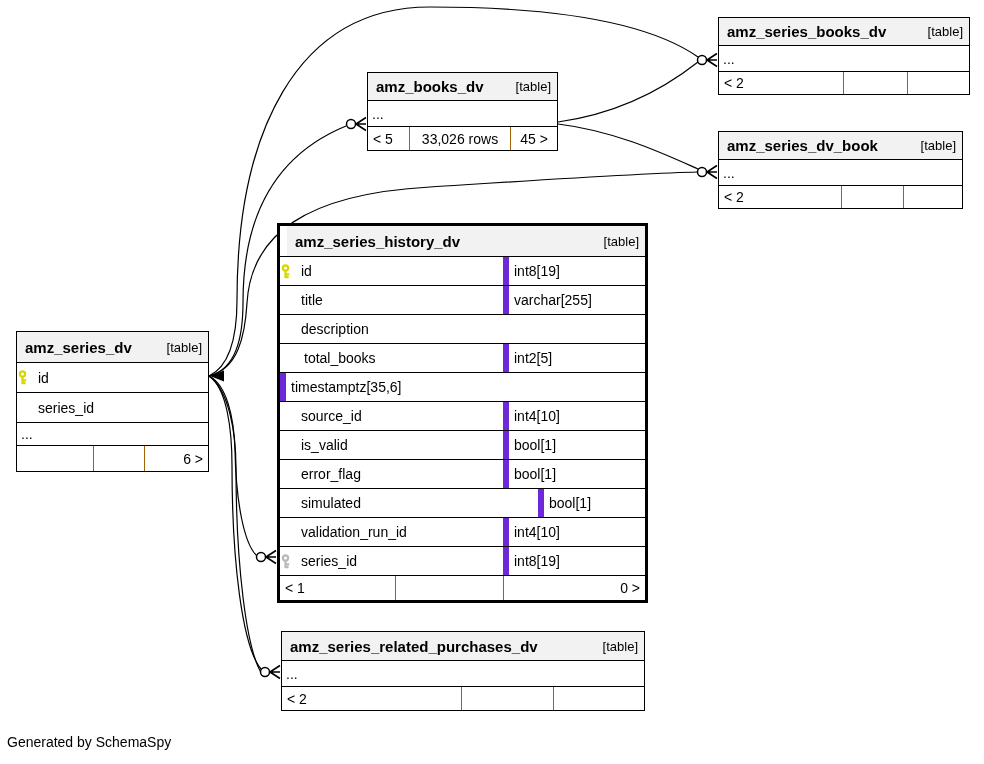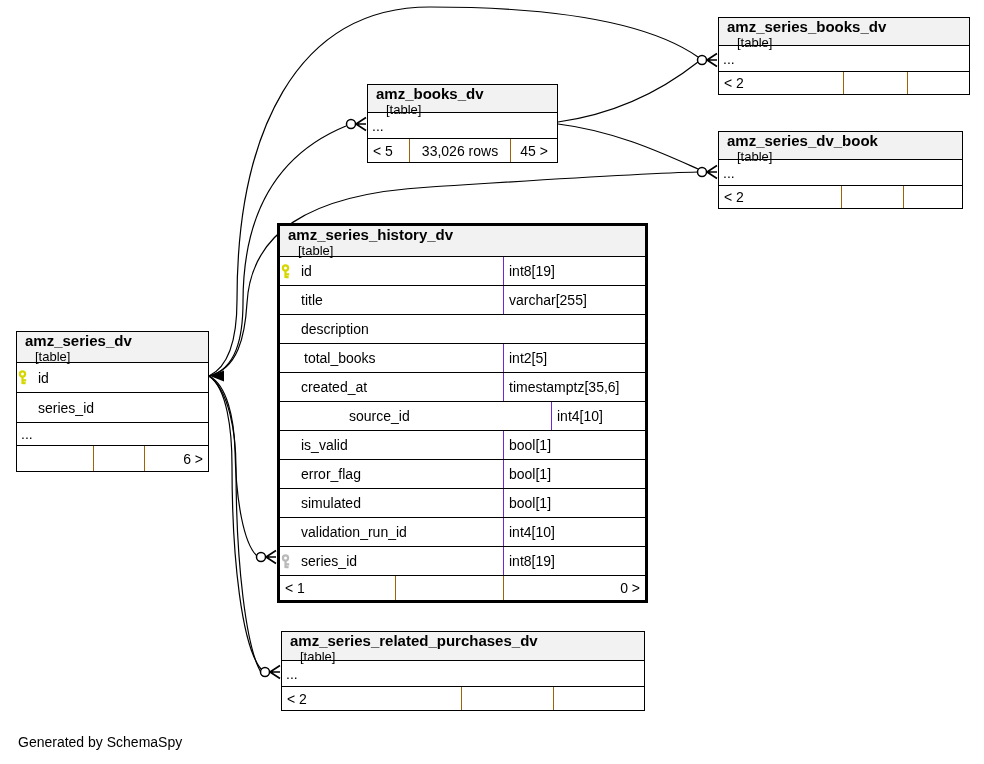--- a/index.html
+++ b/index.html
@@ -3,37 +3,37 @@
 <meta charset="utf-8">
 <style>
   html,body { margin:0; padding:0; background:#ffffff; }
   body { font-family:"Liberation Sans", sans-serif; color:#000; }
   .canvas { position:relative; width:984px; height:764px; background:#fff; overflow:hidden; }
   svg.rels { position:absolute; left:0; top:0; width:984px; height:764px; }
   svg.rels path, svg.rels circle { vector-effect:non-scaling-stroke; }
 
   .tbl { position:absolute; background:#fff; border:1px solid #000; box-sizing:border-box; font-size:14px; }
   .tbl.thick { border-width:3px; }
-  .hdr { display:flex; justify-content:space-between; align-items:flex-start;
-         background:var(--hdrbg,#f2f2f2); padding:0 6px 0 8px; box-sizing:border-box;flex-direction:column; }
+  .hdr { display:flex; justify-content:space-between; align-items:center;
+         background:var(--hdrbg,#f2f2f2); padding:0 6px 0 8px; box-sizing:border-box; }
   .tname { font-weight:bold; font-size:15px; white-space:nowrap; cursor:pointer; }
   .ttag  { font-size:13px; margin-left:10px; white-space:nowrap; }
   .row { display:flex; align-items:stretch; border-top:1px solid #000; box-sizing:border-box; background:#fff; }
   .cell-name { display:flex; align-items:center; box-sizing:border-box; padding-left:0; }
   .icon-box { width:21px; display:flex; align-items:center; justify-content:flex-start; }
   .indent { padding-left:21px; }
-  .cell-type { border-left:1px solid #6d28d9; box-sizing:border-box; padding-left:5px;
+  .cell-type { border-left:6px solid #6d28d9; box-sizing:border-box; padding-left:5px;
                display:flex; align-items:center; flex:1; white-space:nowrap; }
   .ellrow { display:flex; align-items:center; border-top:1px solid #000; padding-left:4px; box-sizing:border-box; }
   .footer { display:flex; border-top:1px solid #000; box-sizing:border-box; }
   .fcell { box-sizing:border-box; display:flex; align-items:center; padding:0 5px; white-space:nowrap; }
   .fcell + .fcell { border-left:1px solid #a16207; }
   .fcell.center { justify-content:center; }
   .fcell.right  { justify-content:flex-end; }
-  .footer-note { position:absolute; left:18px; top:734px; font-size:14px; }
+  .footer-note { position:absolute; left:7px; top:734px; font-size:14px; }
 </style>
 </head>
 <body>
 
 <div class="canvas">
 
   <svg class="rels" xmlns="http://www.w3.org/2000/svg" viewBox="0 0 984 764">
     <g fill="none" stroke="#000" stroke-width="1.2">
 
       <path d="M209,376 C236,369 243,338 243,302 C243,225 268,158 346,126"></path>
@@ -78,21 +78,21 @@
         </div>
         <div class="ellrow" style="height: 26px;">
           <span>...</span>
         </div>
         <div class="footer" style="height: 23px;">
           <div class="fcell left" style="width: 124px;">&lt; 2</div>
           <div class="fcell left" style="width: 64px;"></div>
           <div class="fcell left" style="flex: 1 1 0%;"></div>
         </div>
       </div>
-      <div class="tbl" style="left: 367px; top: 84px; width: 191px;">
+      <div class="tbl" style="left: 367px; top: 72px; width: 191px;">
         <div class="hdr" style="height: 27px;">
           <span class="tname">amz_books_dv</span>
           <span class="ttag">[table]</span>
         </div>
         <div class="ellrow" style="height: 26px;">
           <span>...</span>
         </div>
         <div class="footer" style="height: 24px;">
           <div class="fcell left" style="width: 41px;">&lt; 5</div>
           <div class="fcell center" style="width: 101px;">33,026 rows</div>
@@ -107,21 +107,21 @@
         <div class="ellrow" style="height: 26px;">
           <span>...</span>
         </div>
         <div class="footer" style="height: 23px;">
           <div class="fcell left" style="width: 122px;">&lt; 2</div>
           <div class="fcell left" style="width: 62px;"></div>
           <div class="fcell left" style="flex: 1 1 0%;"></div>
         </div>
       </div>
       <div class="tbl thick" style="left: 277px; top: 223px; width: 371px;">
-        <div class="hdr" style="height: 30px;">
+        <div class="hdr" style="height: 30px; margin-left: 7px;">
           <span class="tname">amz_series_history_dv</span>
           <span class="ttag">[table]</span>
         </div>
         <div class="row" style="height: 29px;">
           <div class="cell-name" style="width: 223px;">
             <span class="icon-box">
               <svg width="11" height="15" viewBox="0 0 11 15" xmlns="http://www.w3.org/2000/svg">
                 <circle cx="5.5" cy="4" r="2.6" fill="none" stroke="#d6d600" stroke-width="2.2"></circle>
                 <path d="M5.5,6.6 L5.5,14 M5.5,10.3 L9.2,10.3 M5.5,13.2 L8.6,13.2" stroke="#d6d600" stroke-width="2.2" fill="none"></path>
               </svg>
@@ -141,44 +141,41 @@
             <span>description</span>
           </div>
         </div>
         <div class="row" style="height: 29px;">
           <div class="cell-name indent" style="width: 223px; padding-left: 24px;">
             <span>total_books</span>
           </div>
           <div class="cell-type">int2[5]</div>
         </div>
         <div class="row" style="height: 29px;">
-          <div class="cell-name indent" style="width: 223px;">
-            <span>created_at</span>
-          </div>
           <div class="cell-type">timestamptz[35,6]</div>
         </div>
-        <div class="row" style="height: 29px; padding-left: 48px;">
+        <div class="row" style="height: 29px;">
           <div class="cell-name indent" style="width: 223px;">
             <span>source_id</span>
           </div>
           <div class="cell-type">int4[10]</div>
         </div>
         <div class="row" style="height: 29px;">
           <div class="cell-name indent" style="width: 223px;">
             <span>is_valid</span>
           </div>
           <div class="cell-type">bool[1]</div>
         </div>
         <div class="row" style="height: 29px;">
           <div class="cell-name indent" style="width: 223px;">
             <span>error_flag</span>
           </div>
           <div class="cell-type">bool[1]</div>
         </div>
-        <div class="row" style="height: 29px;">
+        <div class="row" style="height: 29px; gap: 35px;">
           <div class="cell-name indent" style="width: 223px;">
             <span>simulated</span>
           </div>
           <div class="cell-type">bool[1]</div>
         </div>
         <div class="row" style="height: 29px;">
           <div class="cell-name indent" style="width: 223px;">
             <span>validation_run_id</span>
           </div>
           <div class="cell-type">int4[10]</div>

